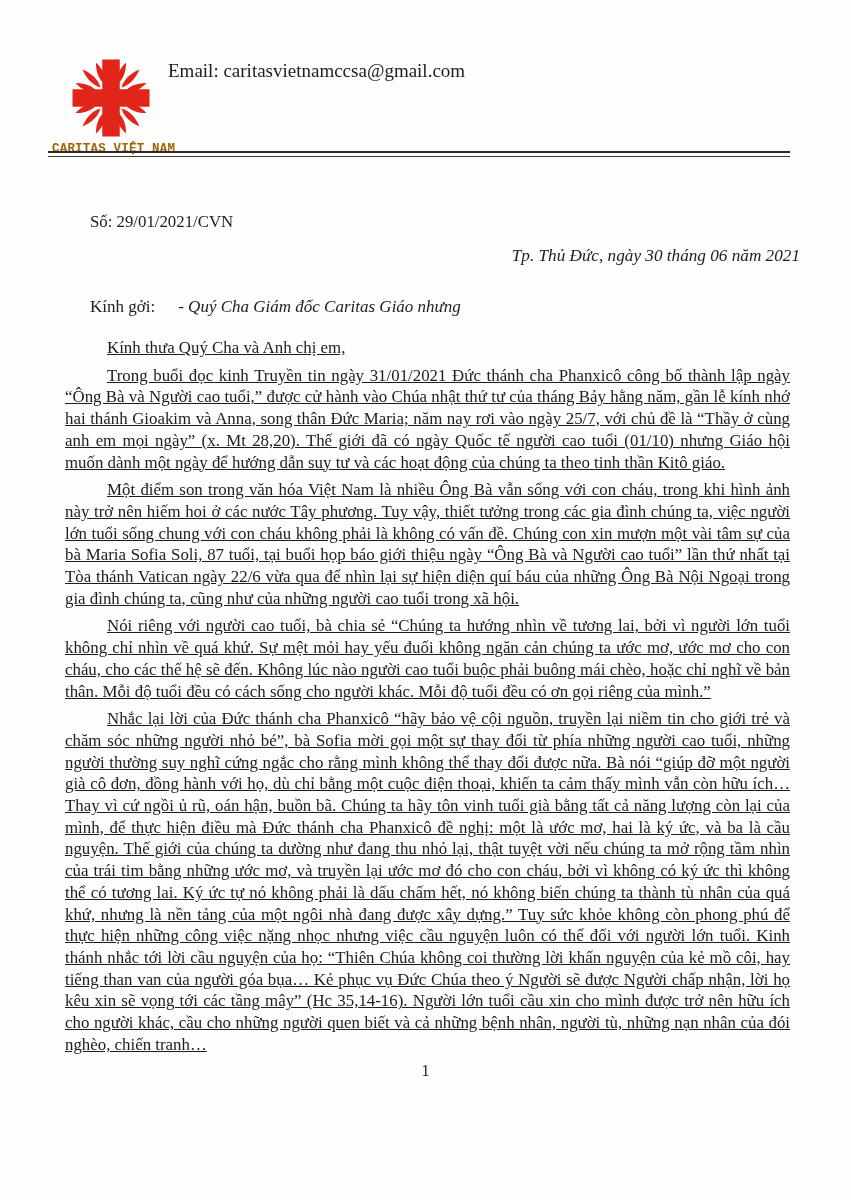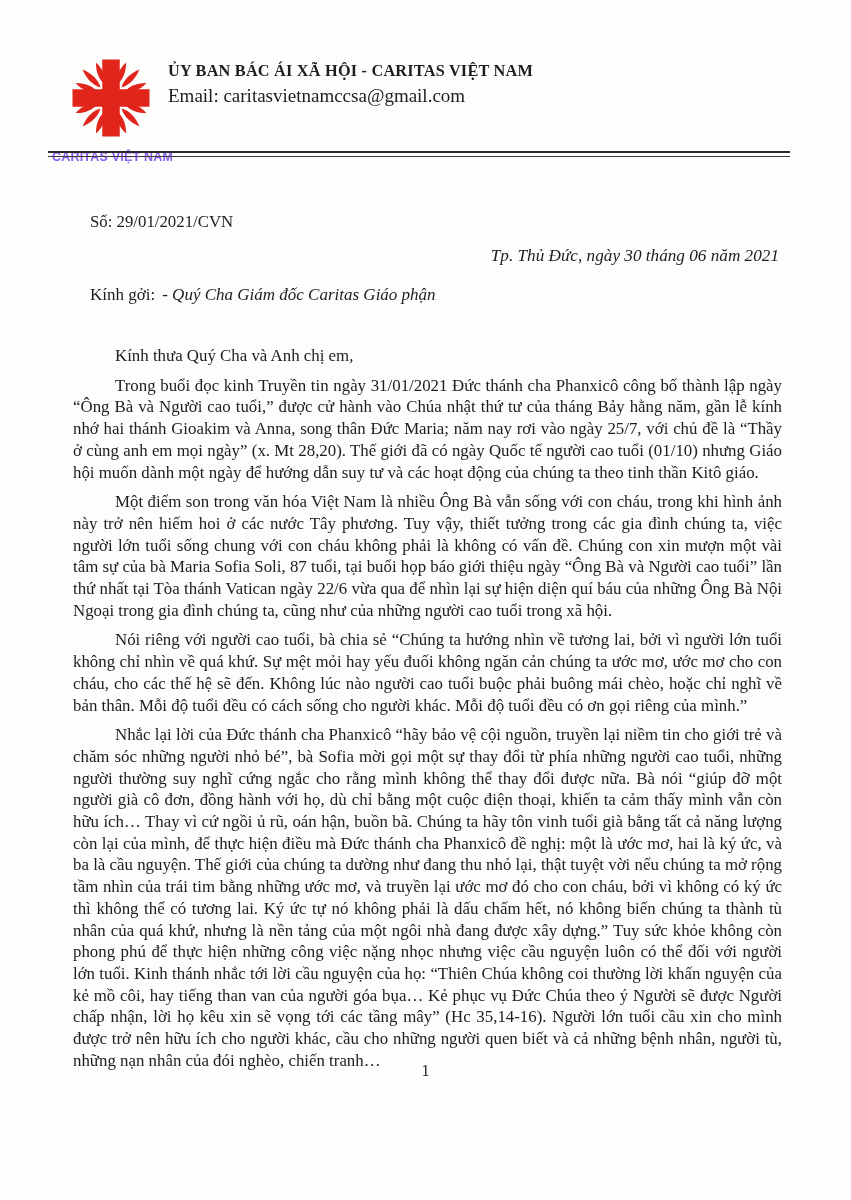--- a/index.html
+++ b/index.html
@@ -12,61 +12,61 @@
     color:#1d1d1d;
     overflow:hidden;
   }
   
   .logo{
     position:absolute;left:52px;top:56px;width:118px;
     text-align:center;
   }
   .logo svg{display:block;margin:0 auto;}
   .logo-label{
-    margin-top:10px;
-    font-family:Liberation Sans, sans-serif;
+    margin-top:2px;
+    font-family:Liberation Mono, monospace;
     font-weight:bold;
     font-size:12.5px;
     letter-spacing:.2px;
-    color:#8b5cf6;
+    color:#a16207;
     white-space:nowrap;
   }
   .header-text{
     position:absolute;left:168px;top:58px;
     line-height:25px;
   }
   .org-name{font-weight:bold;font-size:16.3px;letter-spacing:.2px;}
   .org-address{font-weight:bold;font-size:15.6px;}
   .org-email,.org-phone{font-size:19px;}
   .divider{
     position:absolute;left:48px;top:151px;width:742px;height:3px;
     border-top:2px solid #2a2a2a;
     border-bottom:1px solid #3a3a3a;
   }
   
   .ref-number{position:absolute;left:90px;top:212px;font-size:16.8px;}
   .date-line{
-    position:absolute;right:72px;top:246px;
+    position:absolute;right:51px;top:246px;
     font-style:italic;font-size:17.2px;
   }
   
   .recipients{
-    position:absolute;left:90px;top:283px;
+    position:absolute;left:90px;top:295px;
     display:flex;align-items:center;
-    font-size:17px;line-height:23.5px;
+    font-size:17px;line-height:23.5px;gap:16px;
   }
   .recipients-label{flex:none;margin-right:7px;}
   .recipient-line{font-style:italic;}
   
   .letter-body{
     position:absolute;left:65px;top:337px;width:725px;
     font-size:16.85px;line-height:21.7px;
     text-align:justify;
   }
-  .letter-body p{margin:8px;text-indent:42px;}
+  .letter-body p{margin:0;text-indent:42px;text-decoration:underline;}
   .letter-body p + p{margin-top:6px;}
   
   .page-number{
     position:absolute;left:0;top:1062px;width:851px;
     text-align:center;font-size:16px;color:#222;
   }
 </style>
 </head>
 <body>
 
@@ -92,34 +92,33 @@
         </g>
 
         <rect x="-10" y="-44" width="20" height="88"></rect>
         <rect x="-44" y="-10" width="88" height="20"></rect>
       </g>
     </svg>
     <div class="logo-label">CARITAS VIỆT NAM</div>
   </div>
 
   <div class="header-text">
-    <div class="org-name">ỦY BAN BÁC ÁI XÃ HỘI - CARITAS VIỆT NAM</div>
     <div class="org-email">Email: caritasvietnamccsa@gmail.com</div>
   </div>
 
   <div class="divider"></div>
 
   <div class="ref-number">Số: 29/01/2021/CVN</div>
 
   <div class="date-line">Tp. Thủ Đức, ngày 30 tháng 06 năm 2021</div>
 
   <div class="recipients">
     <div class="recipients-label">Kính gởi:</div>
     <div>
-      <div class="recipient-line">- Quý Cha Giám đốc Caritas Giáo phận</div>
+      <div class="recipient-line">- Quý Cha Giám đốc Caritas Giáo nhưng</div>
     </div>
   </div>
 
   <div class="letter-body">
     <p>Kính thưa Quý Cha và Anh chị em,</p>
     <p>Trong buổi đọc kinh Truyền tin ngày 31/01/2021 Đức thánh cha Phanxicô công bố thành lập ngày “Ông Bà và Người cao tuổi,” được cử hành vào Chúa nhật thứ tư của tháng Bảy hằng năm, gần lễ kính nhớ hai thánh Gioakim và Anna, song thân Đức Maria; năm nay rơi vào ngày 25/7, với chủ đề là “Thầy ở cùng anh em mọi ngày” (x. Mt 28,20). Thế giới đã có ngày Quốc tế người cao tuổi (01/10) nhưng Giáo hội muốn dành một ngày để hướng dẫn suy tư và các hoạt động của chúng ta theo tinh thần Kitô giáo.</p>
     <p>Một điểm son trong văn hóa Việt Nam là nhiều Ông Bà vẫn sống với con cháu, trong khi hình ảnh này trở nên hiếm hoi ở các nước Tây phương. Tuy vậy, thiết tưởng trong các gia đình chúng ta, việc người lớn tuổi sống chung với con cháu không phải là không có vấn đề. Chúng con xin mượn một vài tâm sự của bà Maria Sofia Soli, 87 tuổi, tại buổi họp báo giới thiệu ngày “Ông Bà và Người cao tuổi” lần thứ nhất tại Tòa thánh Vatican ngày 22/6 vừa qua để nhìn lại sự hiện diện quí báu của những Ông Bà Nội Ngoại trong gia đình chúng ta, cũng như của những người cao tuổi trong xã hội.</p>
     <p>Nói riêng với người cao tuổi, bà chia sẻ “Chúng ta hướng nhìn về tương lai, bởi vì người lớn tuổi không chỉ nhìn về quá khứ. Sự mệt mỏi hay yếu đuối không ngăn cản chúng ta ước mơ, ước mơ cho con cháu, cho các thế hệ sẽ đến. Không lúc nào người cao tuổi buộc phải buông mái chèo, hoặc chỉ nghĩ về bản thân. Mỗi độ tuổi đều có cách sống cho người khác. Mỗi độ tuổi đều có ơn gọi riêng của mình.”</p>
     <p>Nhắc lại lời của Đức thánh cha Phanxicô “hãy bảo vệ cội nguồn, truyền lại niềm tin cho giới trẻ và chăm sóc những người nhỏ bé”, bà Sofia mời gọi một sự thay đổi từ phía những người cao tuổi, những người thường suy nghĩ cứng ngắc cho rằng mình không thể thay đổi được nữa. Bà nói “giúp đỡ một người già cô đơn, đồng hành với họ, dù chỉ bằng một cuộc điện thoại, khiến ta cảm thấy mình vẫn còn hữu ích… Thay vì cứ ngồi ủ rũ, oán hận, buồn bã. Chúng ta hãy tôn vinh tuổi già bằng tất cả năng lượng còn lại của mình, để thực hiện điều mà Đức thánh cha Phanxicô đề nghị: một là ước mơ, hai là ký ức, và ba là cầu nguyện. Thế giới của chúng ta dường như đang thu nhỏ lại, thật tuyệt vời nếu chúng ta mở rộng tầm nhìn của trái tim bằng những ước mơ, và truyền lại ước mơ đó cho con cháu, bởi vì không có ký ức thì không thể có tương lai. Ký ức tự nó không phải là dấu chấm hết, nó không biến chúng ta thành tù nhân của quá khứ, nhưng là nền tảng của một ngôi nhà đang được xây dựng.” Tuy sức khỏe không còn phong phú để thực hiện những công việc nặng nhọc nhưng việc cầu nguyện luôn có thể đối với người lớn tuổi. Kinh thánh nhắc tới lời cầu nguyện của họ: “Thiên Chúa không coi thường lời khấn nguyện của kẻ mồ côi, hay tiếng than van của người góa bụa… Kẻ phục vụ Đức Chúa theo ý Người sẽ được Người chấp nhận, lời họ kêu xin sẽ vọng tới các tầng mây” (Hc 35,14-16). Người lớn tuổi cầu xin cho mình được trở nên hữu ích cho người khác, cầu cho những người quen biết và cả những bệnh nhân, người tù, những nạn nhân của đói nghèo, chiến tranh…</p>
   </div>

